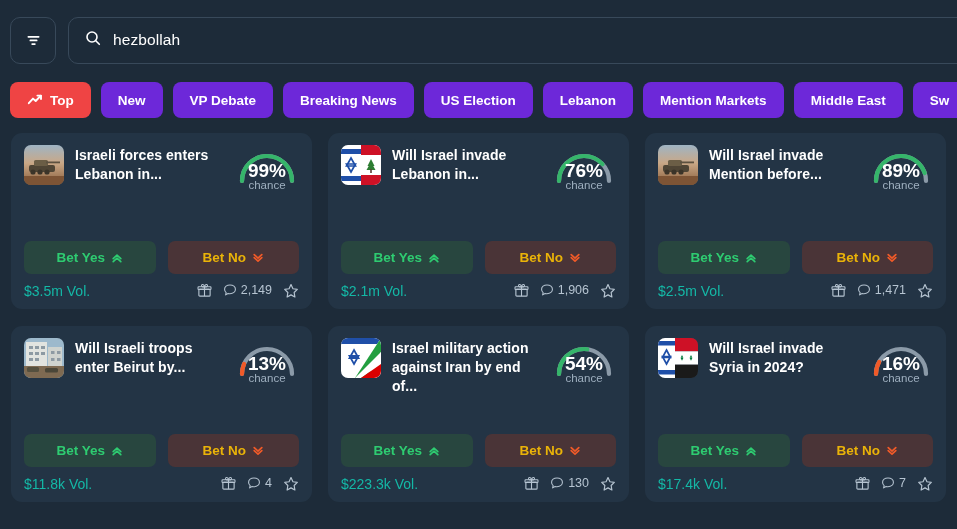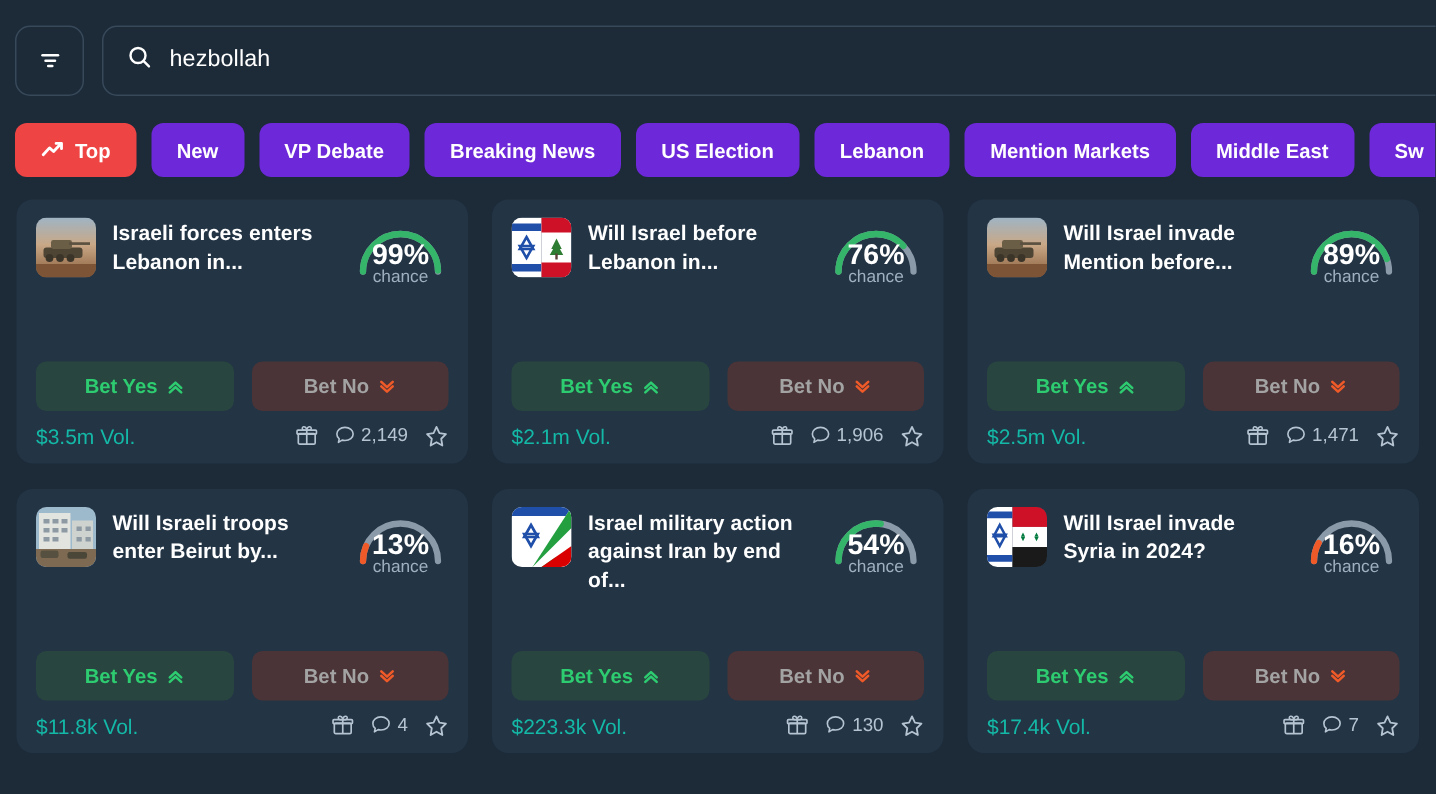--- a/index.html
+++ b/index.html
@@ -177,21 +177,21 @@
     align-items: center;
     justify-content: center;
     gap: 6px;
     font-size: 13.5px;
     font-weight: bold;
     cursor: pointer;
     border: none;
     font-family: "Liberation Sans", sans-serif;
   }
   .bet-yes { background: #28463f; color: #2ecc71; }
-  .bet-no  { background: #4a3437; color: #a3a3a3; }
+  .bet-no  { background: #4a3437; color: #eab308; }
   .bet-btn svg { display: block; }
 
   
   .card-foot {
     display: flex;
     align-items: center;
     justify-content: space-between;
     padding-bottom: 10px;
   }
   .vol {
@@ -372,21 +372,21 @@
        <path d="M10 13 L14.5 21 L5.5 21 Z" fill="none" stroke="#1f4fa8" stroke-width="1.7"></path>
        <path d="M10 27 L14.5 19 L5.5 19 Z" fill="none" stroke="#1f4fa8" stroke-width="1.7"></path>
        <rect x="20" width="20" height="40" fill="#ffffff"></rect>
        <rect x="20" width="20" height="10" fill="#ce1126"></rect>
        <rect x="20" y="30" width="20" height="10" fill="#ce1126"></rect>
        <path d="M30 14 L33.5 21 L26.5 21 Z" fill="#2e7d32"></path>
        <path d="M30 17 L34.5 25 L25.5 25 Z" fill="#2e7d32"></path>
        <rect x="29.2" y="24" width="1.6" height="4" fill="#5d4037"></rect>
      </svg>
       </div>
-      <div class="card-title">Will Israel before Lebanon in...</div>
+      <div class="card-title">Will Israel invade Lebanon in...</div>
       <div class="gauge">
         <svg width="64" height="52" viewBox="0 0 64 40">
     <path d="M 7 32 A 25 25 0 0 1 57 32" fill="none" stroke="#8b9aa8" stroke-width="4.2" stroke-linecap="round"></path>
     <path d="M 7 32 A 25 25 0 0 1 57 32" fill="none" stroke="#35b56a" stroke-width="4.2" stroke-linecap="round" stroke-dasharray="59.69026041820607 78.53981633974483"></path>
   </svg>
         <div class="gauge-text">
           <span class="gauge-pct">76%</span>
           <span class="gauge-label">chance</span>
         </div>
       </div>

